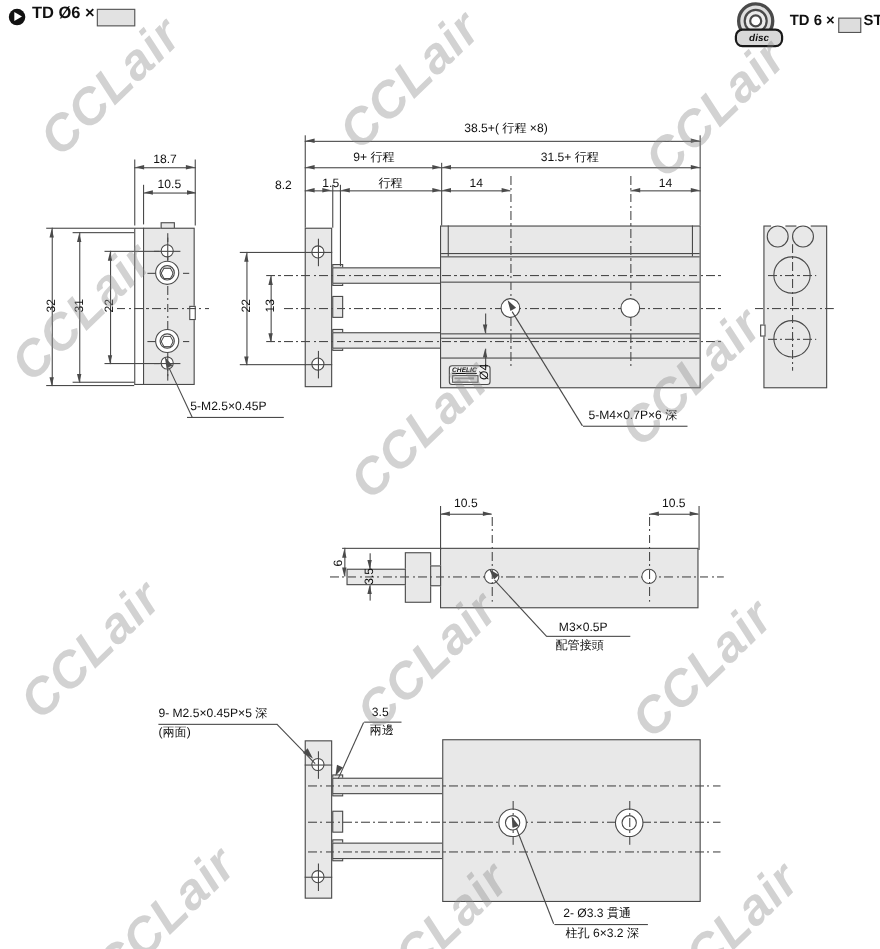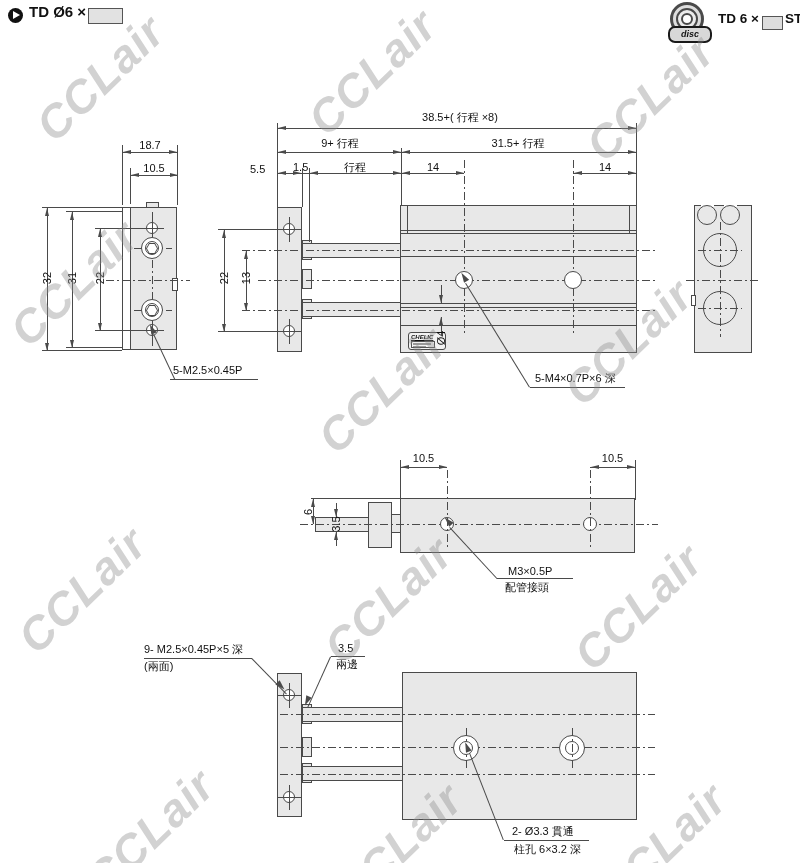--- a/index.html
+++ b/index.html
@@ -187,21 +187,21 @@
   <div class="l" style="left:401px;top:173px;width:63px;height:1px"></div>
   <div class="l" style="left:573px;top:173px;width:64px;height:1px"></div>
   <div class="aw aL" style="left:278px;top:171px"></div>
   <div class="aw aR" style="left:293px;top:171px"></div>
   <div class="aw aL" style="left:310px;top:171px"></div>
   <div class="aw aR" style="left:393px;top:171px"></div>
   <div class="aw aL" style="left:402px;top:171px"></div>
   <div class="aw aR" style="left:456px;top:171px"></div>
   <div class="aw aL" style="left:574px;top:171px"></div>
   <div class="aw aR" style="left:628px;top:171px"></div>
-  <div class="t" style="left:250px;top:163px">5.5</div>
+  <div class="t" style="left:250px;top:163px">8.2</div>
   <div class="t" style="left:293px;top:161px">1.5</div>
   <div class="t tc" style="left:332px;top:161px;width:46px">行程</div>
   <div class="t tc" style="left:414px;top:161px;width:38px">14</div>
   <div class="t tc" style="left:586px;top:161px;width:38px">14</div>
 
   <div class="l" style="left:218px;top:229px;width:60px;height:1px"></div>
   <div class="l" style="left:218px;top:331px;width:60px;height:1px"></div>
   <div class="l" style="left:224px;top:229px;width:1px;height:103px"></div>
   <div class="aw aU" style="left:222px;top:230px"></div>
   <div class="aw aD" style="left:222px;top:324px"></div>

